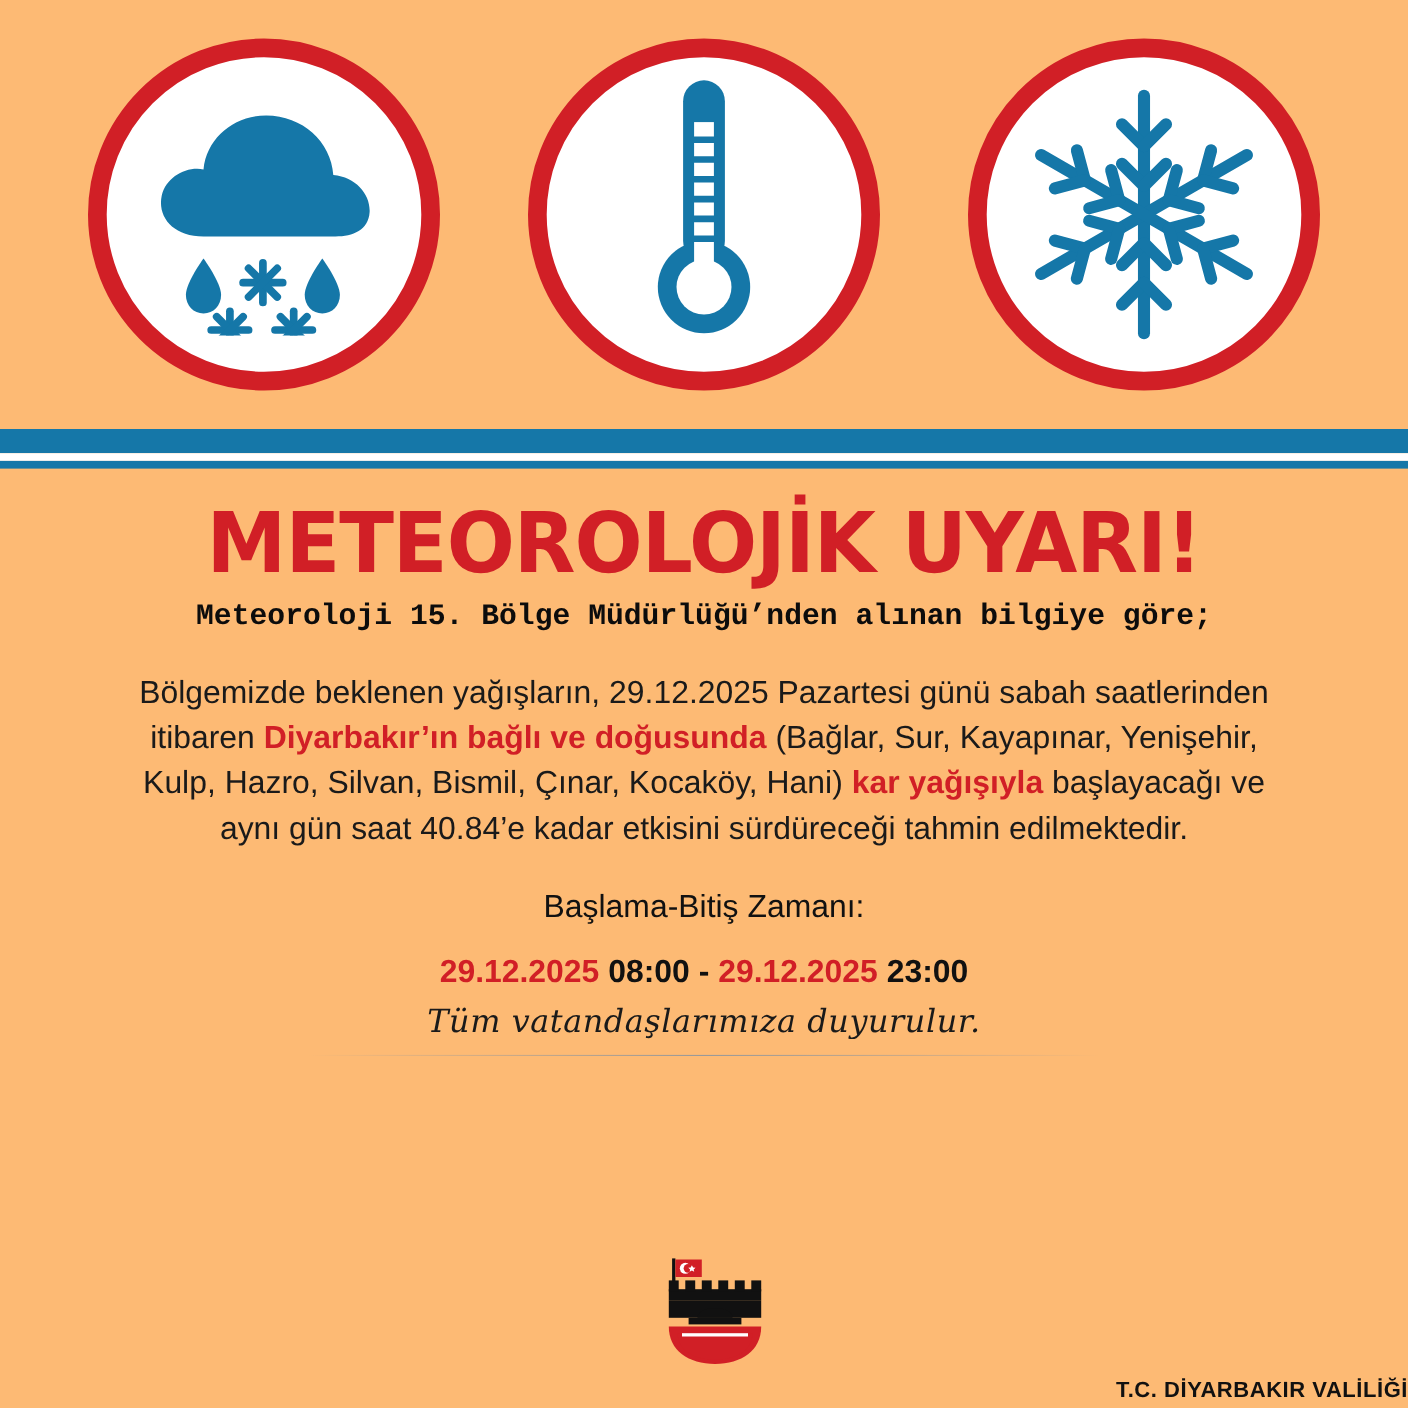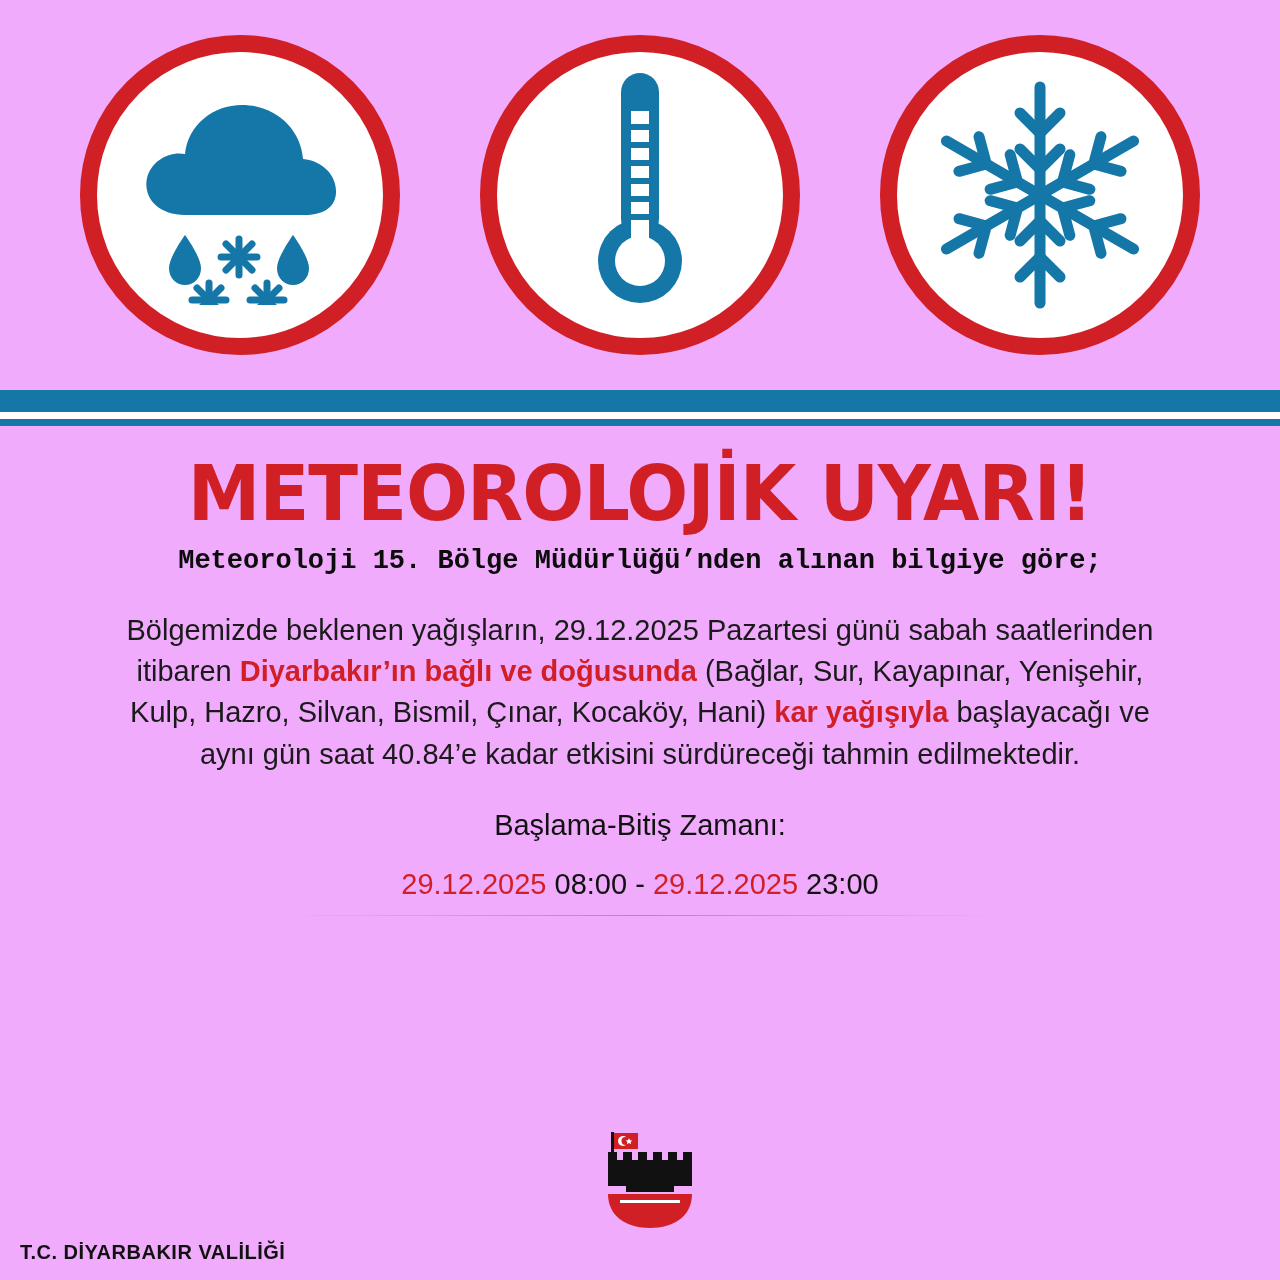--- a/index.html
+++ b/index.html
@@ -10,21 +10,21 @@
     width: 1280px;
     height: 1280px;
     background: #ffffff;
     font-family: "Liberation Sans", sans-serif;
     overflow: hidden;
   }
   .poster {
     position: relative;
     width: 1280px;
     height: 1280px;
-    background: #f0abfc;
+    background: #fdba74;
     display: flex;
     flex-direction: column;
   }
 
   
   .icon-band {
     height: 390px;
     display: flex;
     align-items: center;
     justify-content: space-around;
@@ -96,21 +96,21 @@
   }
   .times-title {
     font-weight: normal;
     font-size: 29px;
     color: #111111;
     margin-top: 34px;
     margin-bottom: 26px;
   }
   .times-line {
     font-size: 29px;
-    font-weight: normal;
+    font-weight: bold;
     color: #111111;
     margin-bottom: 6px;
   }
   .times-line .date {
     color: #d11f26;
   }
   .script-line {
     font-family: "DejaVu Serif", serif;
     font-style: italic;
     font-size: 29px;
@@ -120,22 +120,22 @@
   }
   .hairline {
     width: 720px;
     height: 1px;
     background: linear-gradient(to right, rgba(0,0,0,0), #999, rgba(0,0,0,0));
     margin: 14px auto 0 auto;
   }
 
   
   .footer {
-    text-align: left;
-    padding-bottom: 16px;
+    text-align: right;
+    padding-bottom: 4px;
     margin-left: 20px;
   }
   .logo-wrap {
     display: flex;
     justify-content: center;
     align-items: flex-end;
     height: 110px;
   }
   .footer-caption {
     font-family: "Liberation Sans", sans-serif;
@@ -275,20 +275,21 @@
     <div class="times-title">Başlama-Bitiş Zamanı:</div>
 
     <div class="times-line">
       <span class="date">29.12.2025</span>
       <span>08:00</span>
       <span>-</span>
       <span class="date">29.12.2025</span>
       <span>23:00</span>
     </div>
 
+    <div class="script-line">Tüm vatandaşlarımıza duyurulur.</div>
 
     <div class="hairline"></div>
   </div>
 
   <div class="footer">
     <div class="logo-wrap">
       <svg width="120" height="105" viewBox="0 0 120 105" aria-hidden="true">
 
         <rect x="21" y="2" width="3" height="30" fill="#111111"></rect>
 

